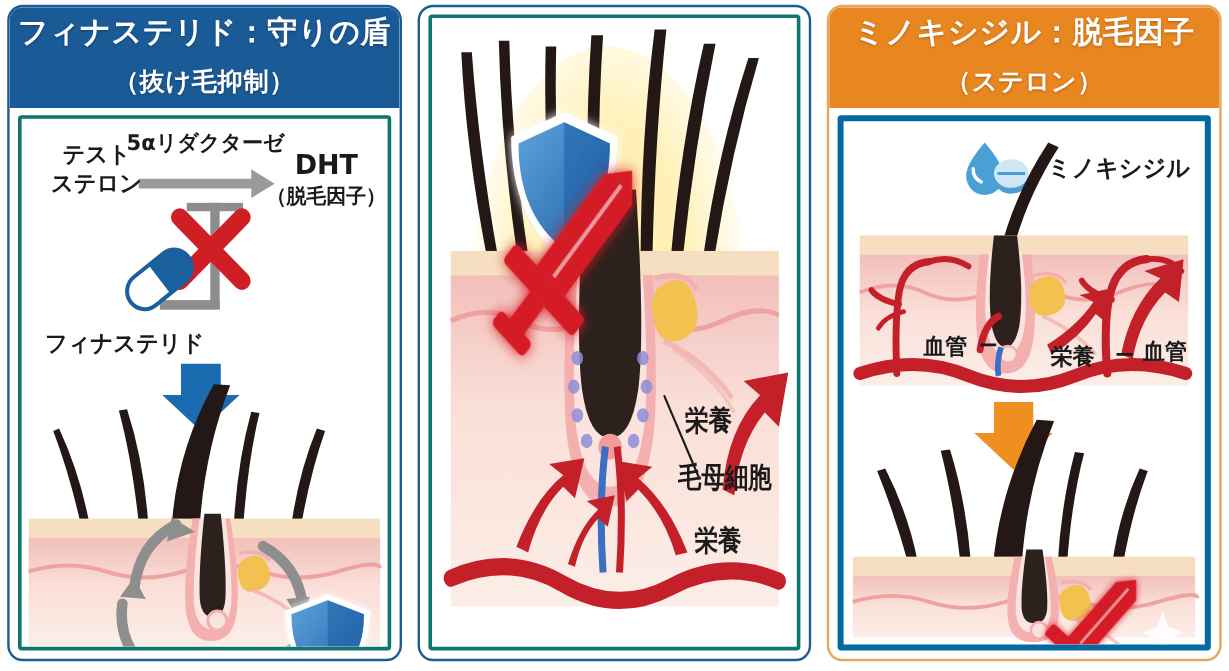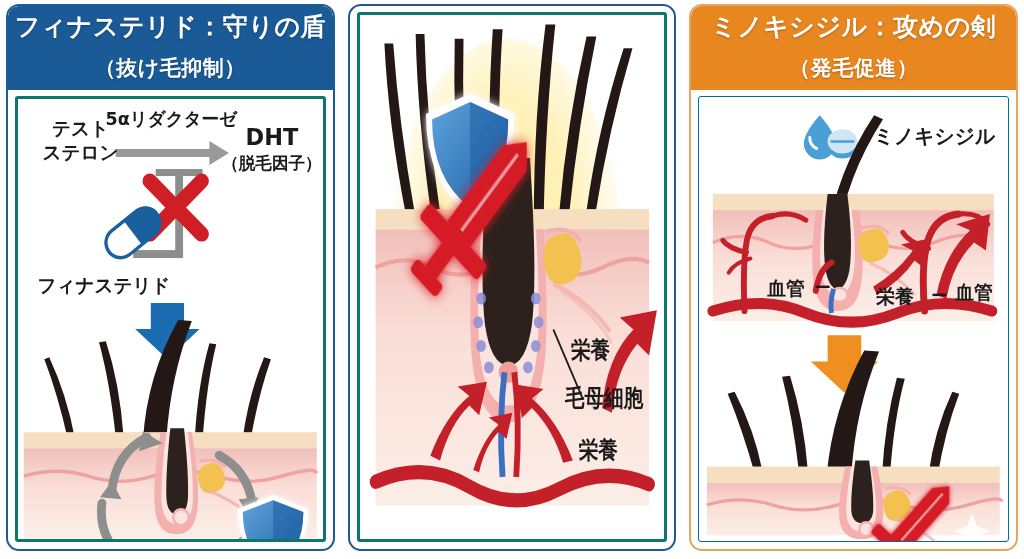--- a/index.html
+++ b/index.html
@@ -50,21 +50,21 @@
   }
   .panel-body {
     position: relative;
     flex: 1 1 auto;
     background: #ffffff;
     margin: 6px 7px 7px 7px;
     border-radius: 3px;
     overflow: hidden;
   }
   .panel.blue .panel-body   { border: 3px solid #0f766e; }
-  .panel.orange .panel-body { border: 1px solid #0369a1; }
+  .panel.orange .panel-body { border: 5px solid #0369a1; }
 
   svg.scene { position: absolute; inset: 0; width: 100%; height: 100%; display: block; }
 
   .jp { font-family: "DejaVu Sans", "Liberation Sans", sans-serif; }
 </style>
 </head>
 <body>
 
 <div class="board">
 
@@ -288,22 +288,22 @@
           <text x="244" y="372" font-size="20" text-anchor="middle">栄養</text>
         </g>
 
         <path d="M198 264 L228 322" stroke="#1a1a1a" stroke-width="1.8" fill="none"></path>
       </svg>
     </div>
   </section>
 
   <section class="panel orange">
     <header class="panel-header">
-      <div class="panel-title jp">ミノキシジル：攻めの剣</div>
-      <div class="panel-sub jp">（発毛促進）</div>
+      <div class="panel-title jp">ミノキシジル：脱毛因子</div>
+      <div class="panel-sub jp">（ステロン）</div>
     </header>
     <div class="panel-body">
       <svg class="scene" viewBox="0 0 312 440" preserveAspectRatio="none">
         <defs>
           <linearGradient id="p3skinA" x1="0" y1="0" x2="0" y2="1">
             <stop offset="0%" stop-color="#f2bfbb"></stop>
             <stop offset="45%" stop-color="#fadfd8"></stop>
             <stop offset="100%" stop-color="#fbeee7"></stop>
           </linearGradient>
           <linearGradient id="p3skinB" x1="0" y1="0" x2="0" y2="1">

